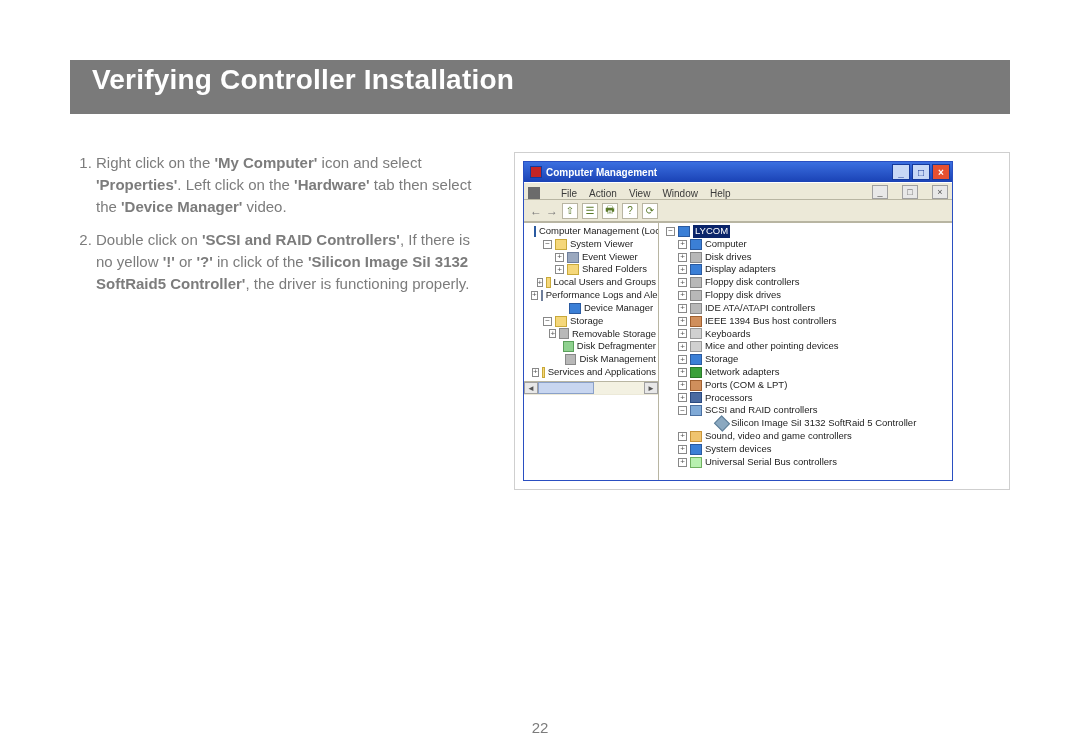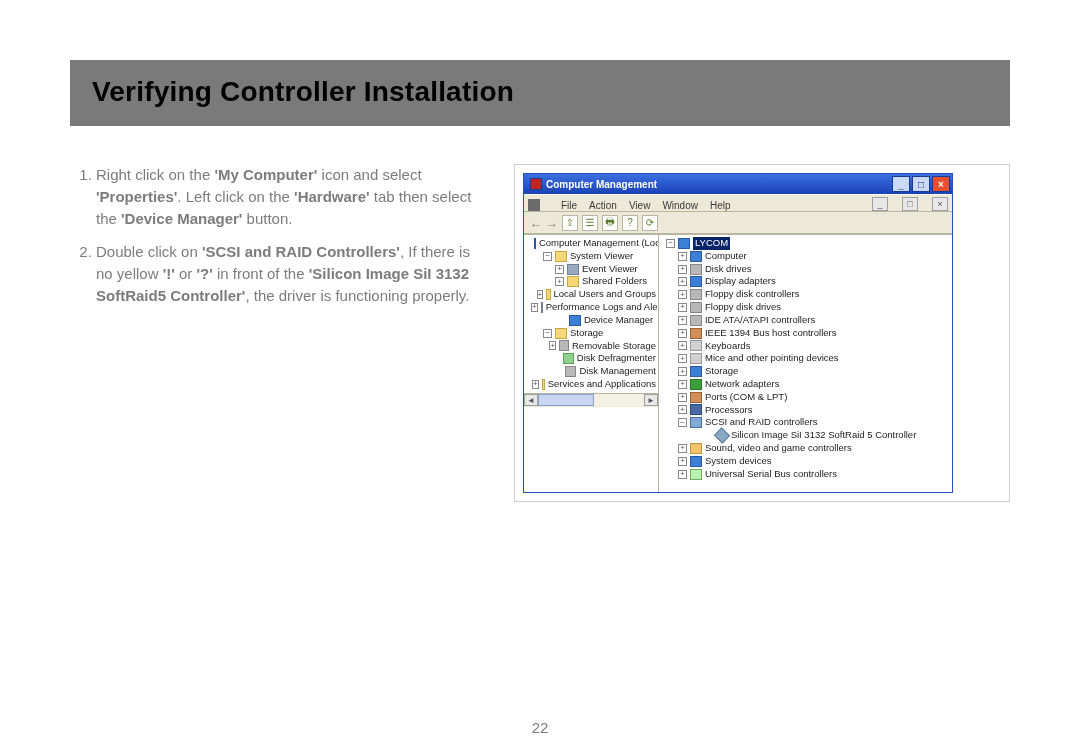--- a/index.html
+++ b/index.html
@@ -1,24 +1,24 @@
 <!DOCTYPE html>
 <html><head>
 <meta charset="utf-8">
 <style>
   * { box-sizing: border-box; margin: 0; padding: 0; }
   html, body { width: 1080px; height: 752px; background: #fff; font-family: Arial, Helvetica, sans-serif; }
   .page { width: 1080px; height: 752px; position: relative; padding: 40px 70px 0 70px; }
 
   .heading-bar {
     background: #7a7a7a;
-    color: #000000;
+    color: #ffffff;
     font-size: 28px;
     font-weight: bold;
-    padding: 16px 22px 18px 22px;
+    padding: 4px 22px 18px 22px;
     margin-top: 20px;
     letter-spacing: 0.2px;
   }
 
   .body-row { display: flex; gap: 30px; margin-top: 38px; }
   .instructions { width: 420px; color: #7c7c7c; font-size: 15px; line-height: 1.45; }
   .instructions ol { list-style-position: outside; padding-left: 26px; }
   .instructions li { margin-bottom: 12px; }
   .instructions b { color: #7c7c7c; font-weight: bold; }
 
@@ -97,22 +97,22 @@
 <body>
 
 <div class="page">
 
   <div class="heading-bar">Verifying Controller Installation</div>
 
   <div class="body-row">
 
     <div class="instructions">
       <ol id="steps-list">
-          <li><span>Right click on the </span><b>'My Computer'</b><span> icon and select </span><b>'Properties'</b><span>.  Left click on the </span><b>'Hardware'</b><span> tab then select the </span><b>'Device Manager'</b><span> button.</span></li>
-          <li><span>Double click on </span><b>'SCSI and RAID Controllers'</b><span>, If there is no yellow </span><b>'!'</b><span> or </span><b>'?'</b><span> in front of the </span><b>'Silicon Image SiI 3132 SoftRaid5 Controller'</b><span>, the driver is functioning properly.</span></li>
+          <li><span>Right click on the </span><b>'My Computer'</b><span> icon and select </span><b>'Properties'</b><span>.  Left click on the </span><b>'Hardware'</b><span> tab then select the </span><b>'Device Manager'</b><span> video.</span></li>
+          <li><span>Double click on </span><b>'SCSI and RAID Controllers'</b><span>, If there is no yellow </span><b>'!'</b><span> or </span><b>'?'</b><span> in click of the </span><b>'Silicon Image SiI 3132 SoftRaid5 Controller'</b><span>, the driver is functioning properly.</span></li>
         </ol>
     </div>
 
     <div class="shot-wrap">
       <div class="win">
 
         <div class="tbar">
           <div class="title">
             <span class="tbi"></span>
             <span>Computer Management</span>

